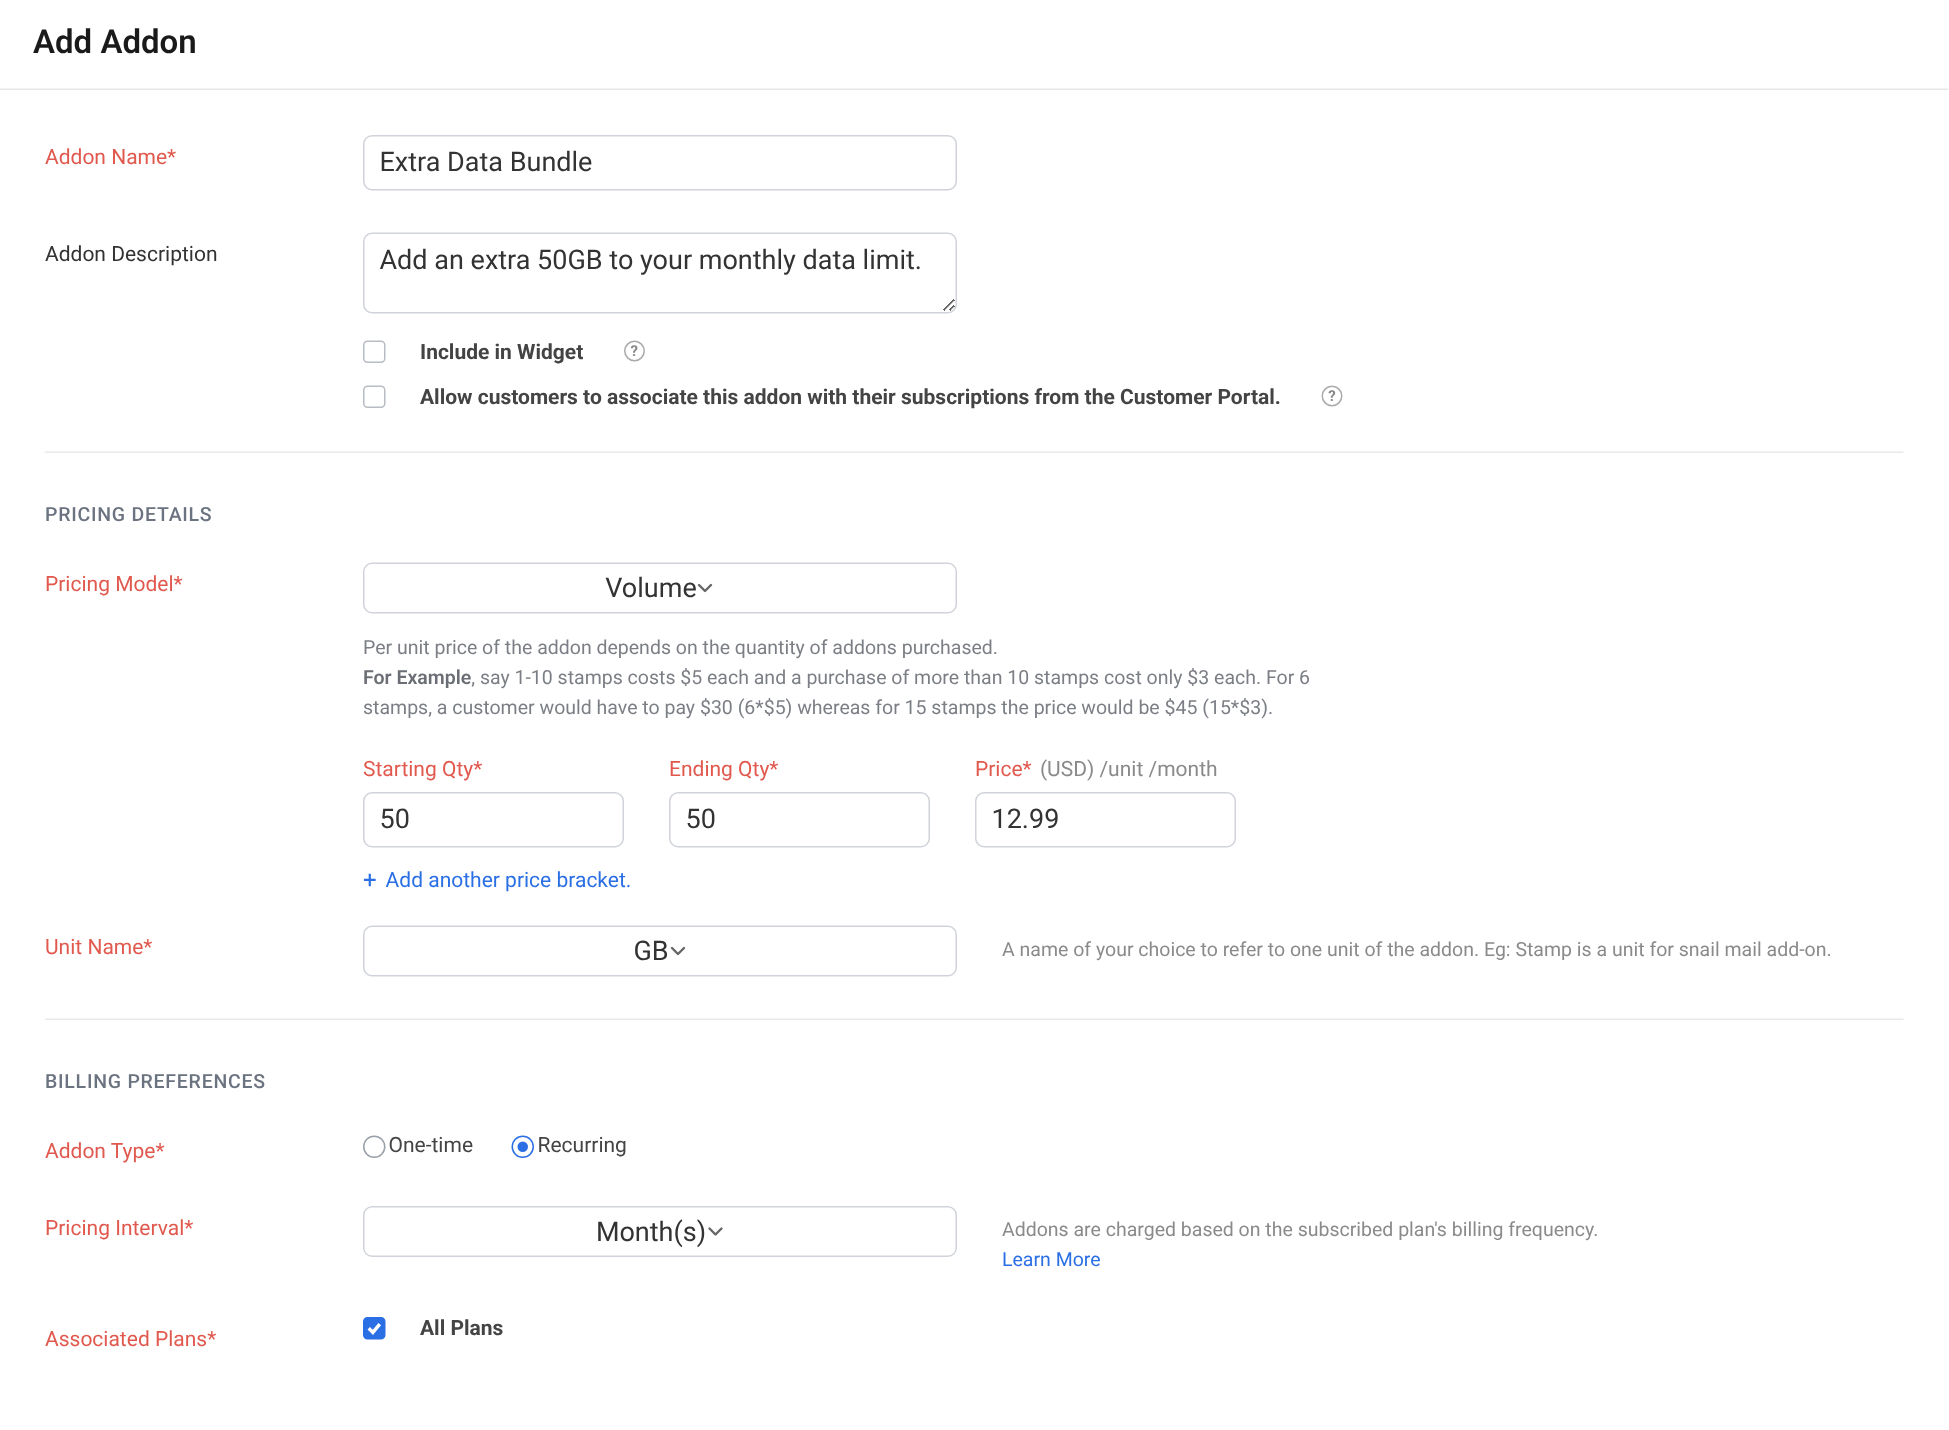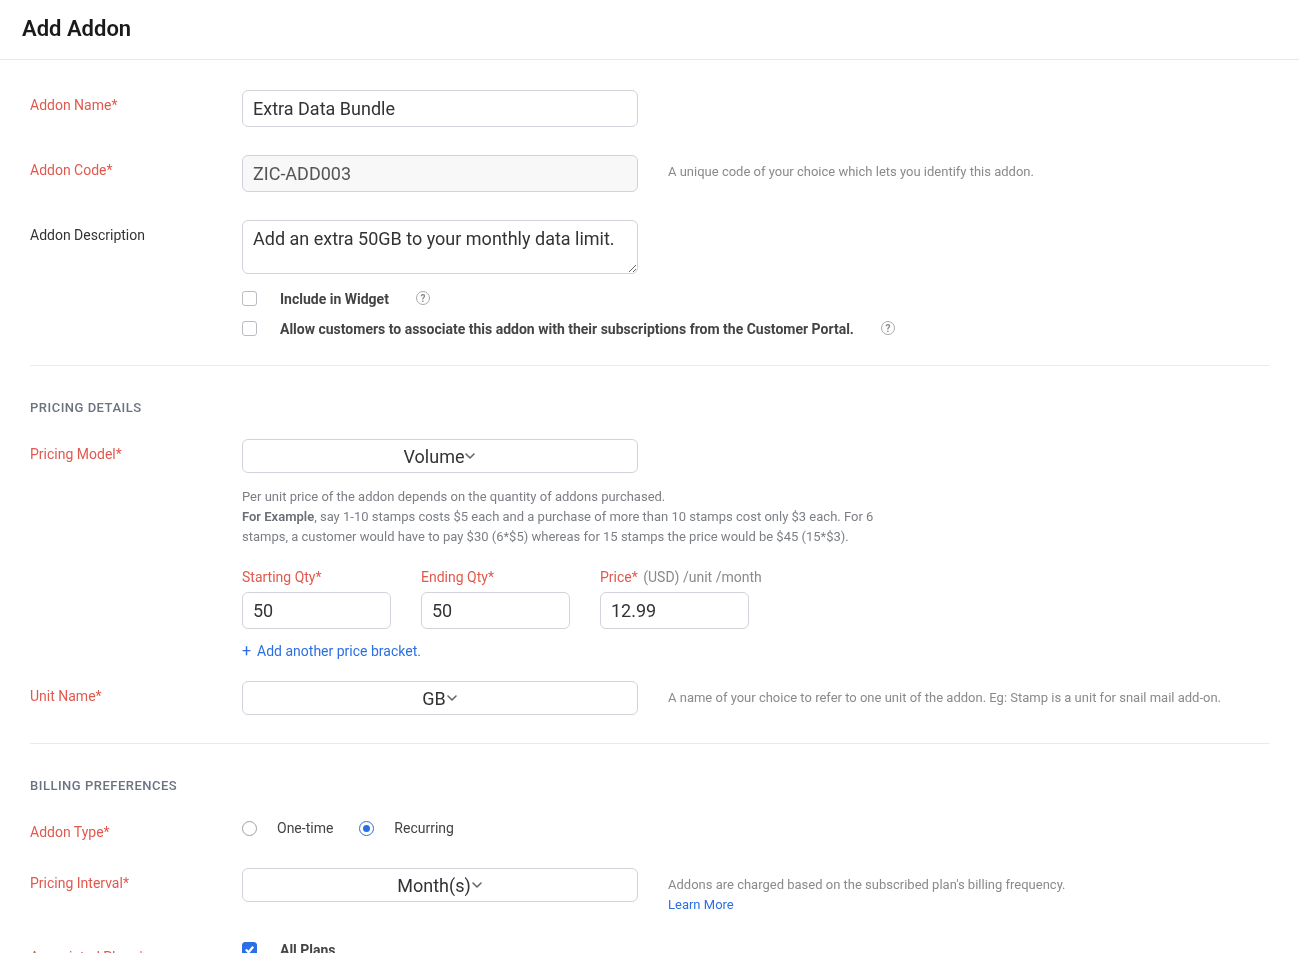--- a/index.html
+++ b/index.html
@@ -110,28 +110,28 @@
     line-height: 1.55;
     margin: 10px 0 22px;
     max-width: 640px;
   }
   .pricing-desc b { color:#6b6f75; font-weight:600;text-align:center;}
   .bracket-row { display:flex; gap:30px; }
   .bracket-col { display:flex; flex-direction:column; }
   .bracket-label { font-size:14px; margin-bottom:7px; }
   .bracket-label .req { color:#e1594e; }
   .bracket-label .unit { color:#8a8a8a; margin-left:2px;}
-  .bracket-col input { width:149px; }
+  .bracket-col input { width:174px; }
   .add-bracket {
     display:flex; align-items:center; gap:6px;
     color:#2b6fe5; font-size:14px; margin-top:14px; cursor:pointer;
   }
   .add-bracket .plus { font-size:16px; line-height:1; }
   .radio-row { display:flex; align-items:center; gap:26px; padding-top:3px;}
-  .radio-item { display:flex; align-items:center; gap:20px; color:#444; cursor:pointer;}
+  .radio-item { display:flex; align-items:center; gap:2px; color:#444; cursor:pointer;}
   .radio {
     width:15px; height:15px; border-radius:50%;
     border:1.5px solid #9aa0a8; flex-shrink:0;
     display:flex; align-items:center; justify-content:center;
   }
   .radio.sel { border-color:#2b6fe5; }
   .radio.sel::after { content:""; width:7px; height:7px; border-radius:50%; background:#2b6fe5;}
   .link { color:#2b6fe5; cursor:pointer; }
   .indent-under-field { margin-left:212px; }
 </style>
@@ -144,27 +144,20 @@
 
 <div class="content">
 
   <div class="form-row">
     <div class="label-col req">Addon Name*</div>
     <div class="field-col">
       <input type="text" value="Extra Data Bundle" style="">
     </div>
   </div>
 
-  <div class="form-row">
-    <div class="label-col req">Addon Code*</div>
-    <div class="field-col">
-      <input type="text" readonly="" value="ZIC-ADD003" style="">
-    </div>
-    <div class="hint-col">A unique code of your choice which lets you identify this addon.</div>
-  </div>
 
   <div class="form-row tight">
     <div class="label-col label-col-normal">Addon Description</div>
     <div class="field-col">
       <textarea style="">Add an extra 50GB to your monthly data limit.</textarea>
     </div>
   </div>
 
   <div class="indent-under-field" style="margin-bottom:28px;">
     <div class="checkbox-row">

